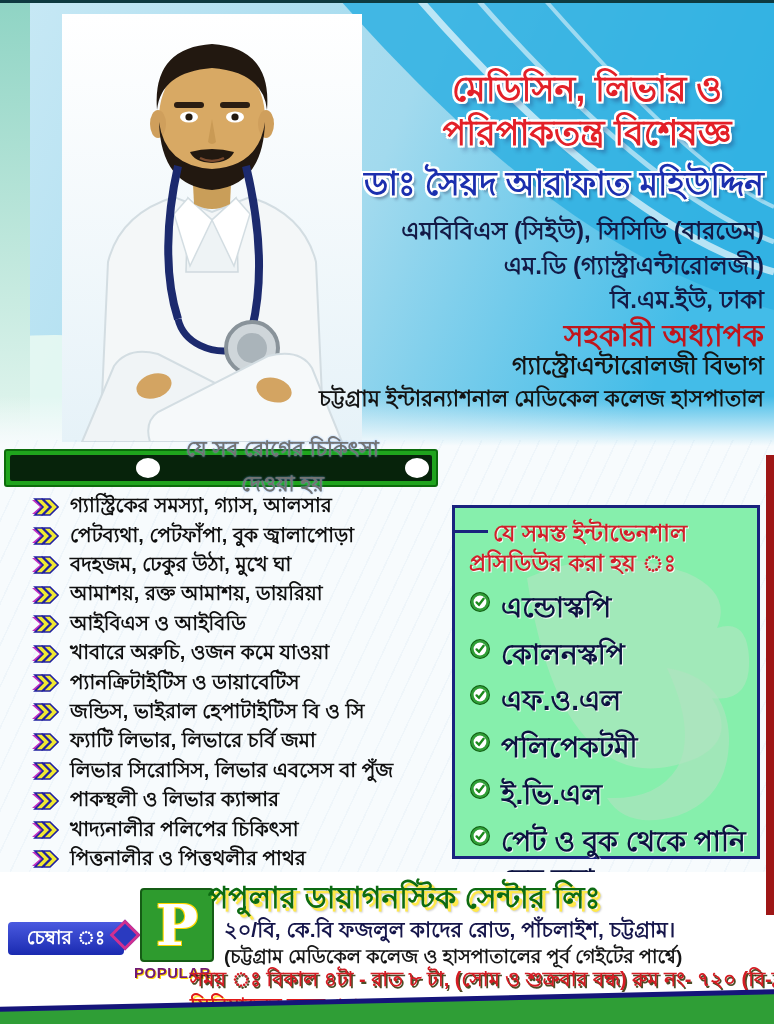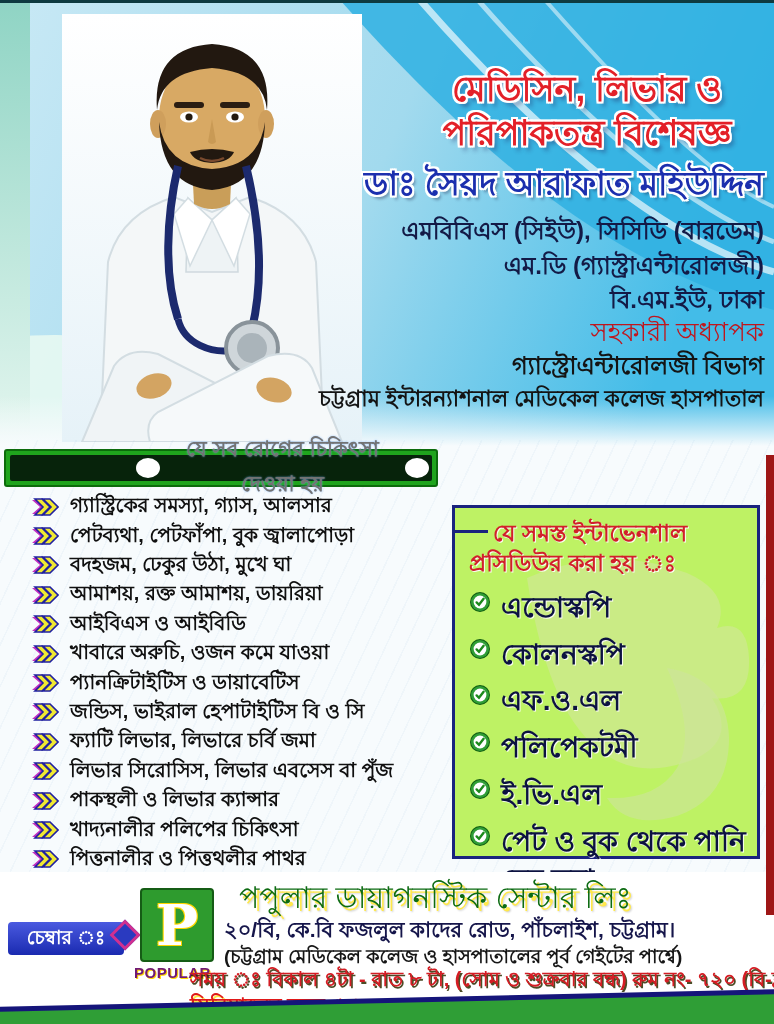--- a/index.html
+++ b/index.html
@@ -19,21 +19,21 @@
     font-size:35px; font-weight:bold; color:#e32028; letter-spacing:0;
     text-shadow:-2px -2px 0 #fff,2px -2px 0 #fff,-2px 2px 0 #fff,2px 2px 0 #fff,
                 -2px 0 0 #fff,2px 0 0 #fff,0 -2px 0 #fff,0 2px 0 #fff,4px 5px 4px rgba(30,30,90,.45);
   }
   .docname {
     font-size:33px; font-weight:bold; color:#1b2fae;
     text-shadow:-2px -2px 0 #fff,2px -2px 0 #fff,-2px 2px 0 #fff,2px 2px 0 #fff,
                 -2px 0 0 #fff,2px 0 0 #fff,0 -2px 0 #fff,0 2px 0 #fff,3px 4px 3px rgba(20,20,60,.4);
   }
   .degree { font-size:24px; font-weight:bold; color:#131a46; }
-  .desig  { font-size:26px; font-weight:normal; color:#c0161d; }
+  .desig  { font-size:30px; font-weight:bold; color:#c0161d; }
   .dept   { font-size:24px; font-weight:bold; color:#141414; }
   .inst   { font-size:22px; font-weight:bold; color:#141414; }
 
   
   .banner {
     position:absolute; left:4px; top:449px; width:434px; height:38px;
     background:#1fa41d; border:2px solid #0c6b0c; border-radius:3px;
     padding:4px; z-index:4;
   }
   .banner-core {
@@ -48,21 +48,21 @@
 
   
   .treat-list { position:absolute; left:32px; top:492px; width:420px; z-index:3; }
   .t-item { display:flex; align-items:center; gap:11px; height:29.4px; }
   .t-item .txt { font-size:20px; font-weight:bold; color:#101010; white-space:nowrap; }
   .bullet { flex:0 0 auto; display:inline-flex; }
 
   
   .proc-box {
     position:absolute; left:452px; top:505px; width:308px; height:354px;
-    border:3px solid #1a237e; background:#bef264; z-index:2; padding:10px 8px 8px 14px;
+    border:3px solid #1a237e; background:#86efac; z-index:2; padding:10px 8px 8px 14px;
   }
   .proc-notch { position:absolute; left:-3px; top:22px; width:36px; height:3px; background:#1a237e; }
   .proc-title { font-size:23px; font-weight:bold; color:#d1202a; line-height:1.32;
     padding-left:24px; position:relative; z-index:2;
     text-shadow:1px 1px 0 rgba(255,255,255,.9); }
   .proc-list { margin-top:10px; position:relative; z-index:2; }
   .p-item { display:flex; align-items:flex-start; gap:10px; margin-bottom:9px; }
   .p-item .check { flex:0 0 auto; margin-top:2px; }
   .p-item .txt { font-size:28px; font-weight:bold; color:#0c1240; line-height:1.35;
     text-shadow:1px 1px 0 rgba(255,255,255,.9); }
@@ -89,21 +89,21 @@
   .logo-p {
     font-family:"DejaVu Serif", serif; font-size:56px; font-weight:bold; color:#ffffff; line-height:1;
     text-shadow:-1px -1px 0 #ffd700,1px -1px 0 #ffd700,-1px 1px 0 #ffd700,1px 1px 0 #ffd700;
   }
   .logo-name {
     position:absolute; left:134px; top:92px; width:86px; 
     font-size:15px; font-weight:bold; color:#701a75; letter-spacing:.5px;
     text-shadow:1px 1px 0 #ffd700;
   }
   .center-name {
-    position:absolute; left:239px; top:2px; font-size:30px; font-weight:normal; color:#0d6b12;
+    position:absolute; left:208px; top:2px; font-size:30px; font-weight:bold; color:#0d6b12;
     white-space:nowrap; text-shadow:3px 3px 0 #ffe84a, 4px 4px 2px rgba(0,0,0,.2);
   }
   .addr1 { position:absolute; left:224px; top:42px; font-size:21px; font-weight:bold; color:#15154a; white-space:nowrap; }
   .addr2 { position:absolute; left:224px; top:70px; font-size:19px; font-weight:bold; color:#161616; white-space:nowrap; }
   .sched {
     position:absolute; left:190px; top:92px; font-size:20px; font-weight:bold; color:#d41d24;
     white-space:nowrap; text-shadow:1.5px 1.5px 0 rgba(45,45,0,.85);
   }
   .serial {
     position:absolute; left:190px; top:118px; font-size:21px; font-weight:bold; color:#e01818;

